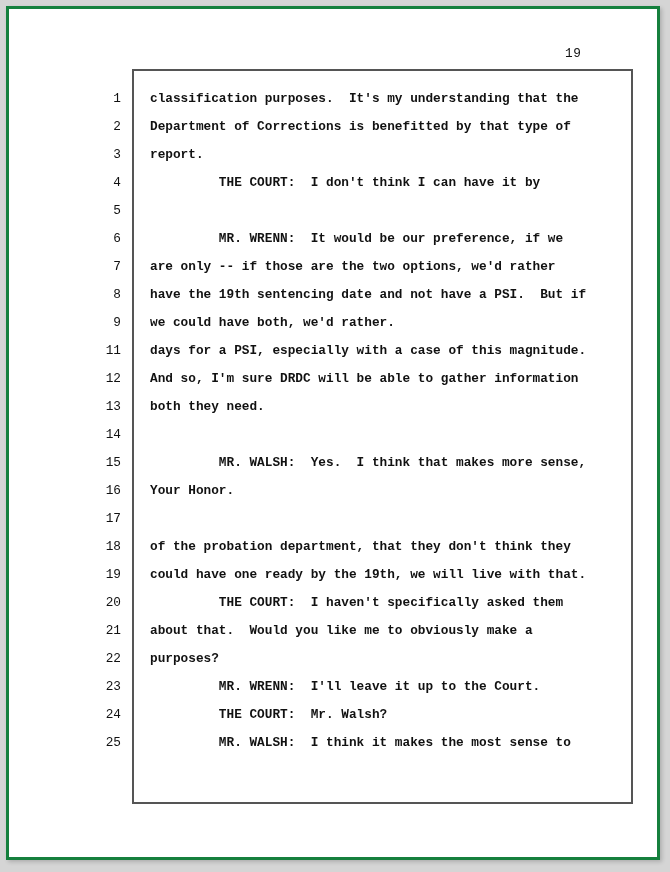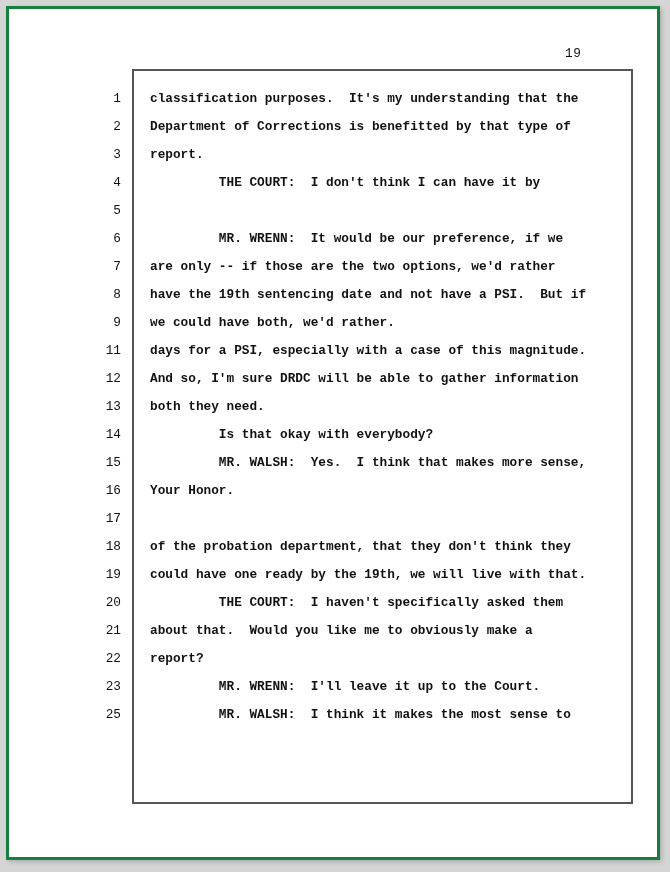--- a/index.html
+++ b/index.html
@@ -134,21 +134,20 @@
     <span class="txt">And so, I'm sure DRDC will be able to gather information</span>
   </div>
 
   <div class="line">
     <span class="num">13</span>
     <span class="txt">both they need.</span>
   </div>
 
   <div class="line">
     <span class="num">14</span>
-    <span class="txt">         Is that okay with everybody?</span>
   </div>
 
   <div class="line">
     <span class="num">15</span>
     <span class="txt">         MR. WALSH:  Yes.  I think that makes more sense,</span>
   </div>
 
   <div class="line">
     <span class="num">16</span>
     <span class="txt">Your Honor.</span>
@@ -173,27 +172,31 @@
     <span class="txt">         THE COURT:  I haven't specifically asked them</span>
   </div>
 
   <div class="line">
     <span class="num">21</span>
     <span class="txt">about that.  Would you like me to obviously make a</span>
   </div>
 
   <div class="line">
     <span class="num">22</span>
-    <span class="txt">report?</span>
+    <span class="txt">purposes?</span>
   </div>
 
   <div class="line">
     <span class="num">23</span>
     <span class="txt">         MR. WRENN:  I'll leave it up to the Court.</span>
   </div>
 
+  <div class="line">
+    <span class="num">24</span>
+    <span class="txt">         THE COURT:  Mr. Walsh?</span>
+  </div>
 
   <div class="line">
     <span class="num">25</span>
     <span class="txt">         MR. WALSH:  I think it makes the most sense to</span>
   </div>
 </div>
 </div>
 
 </body></html>

